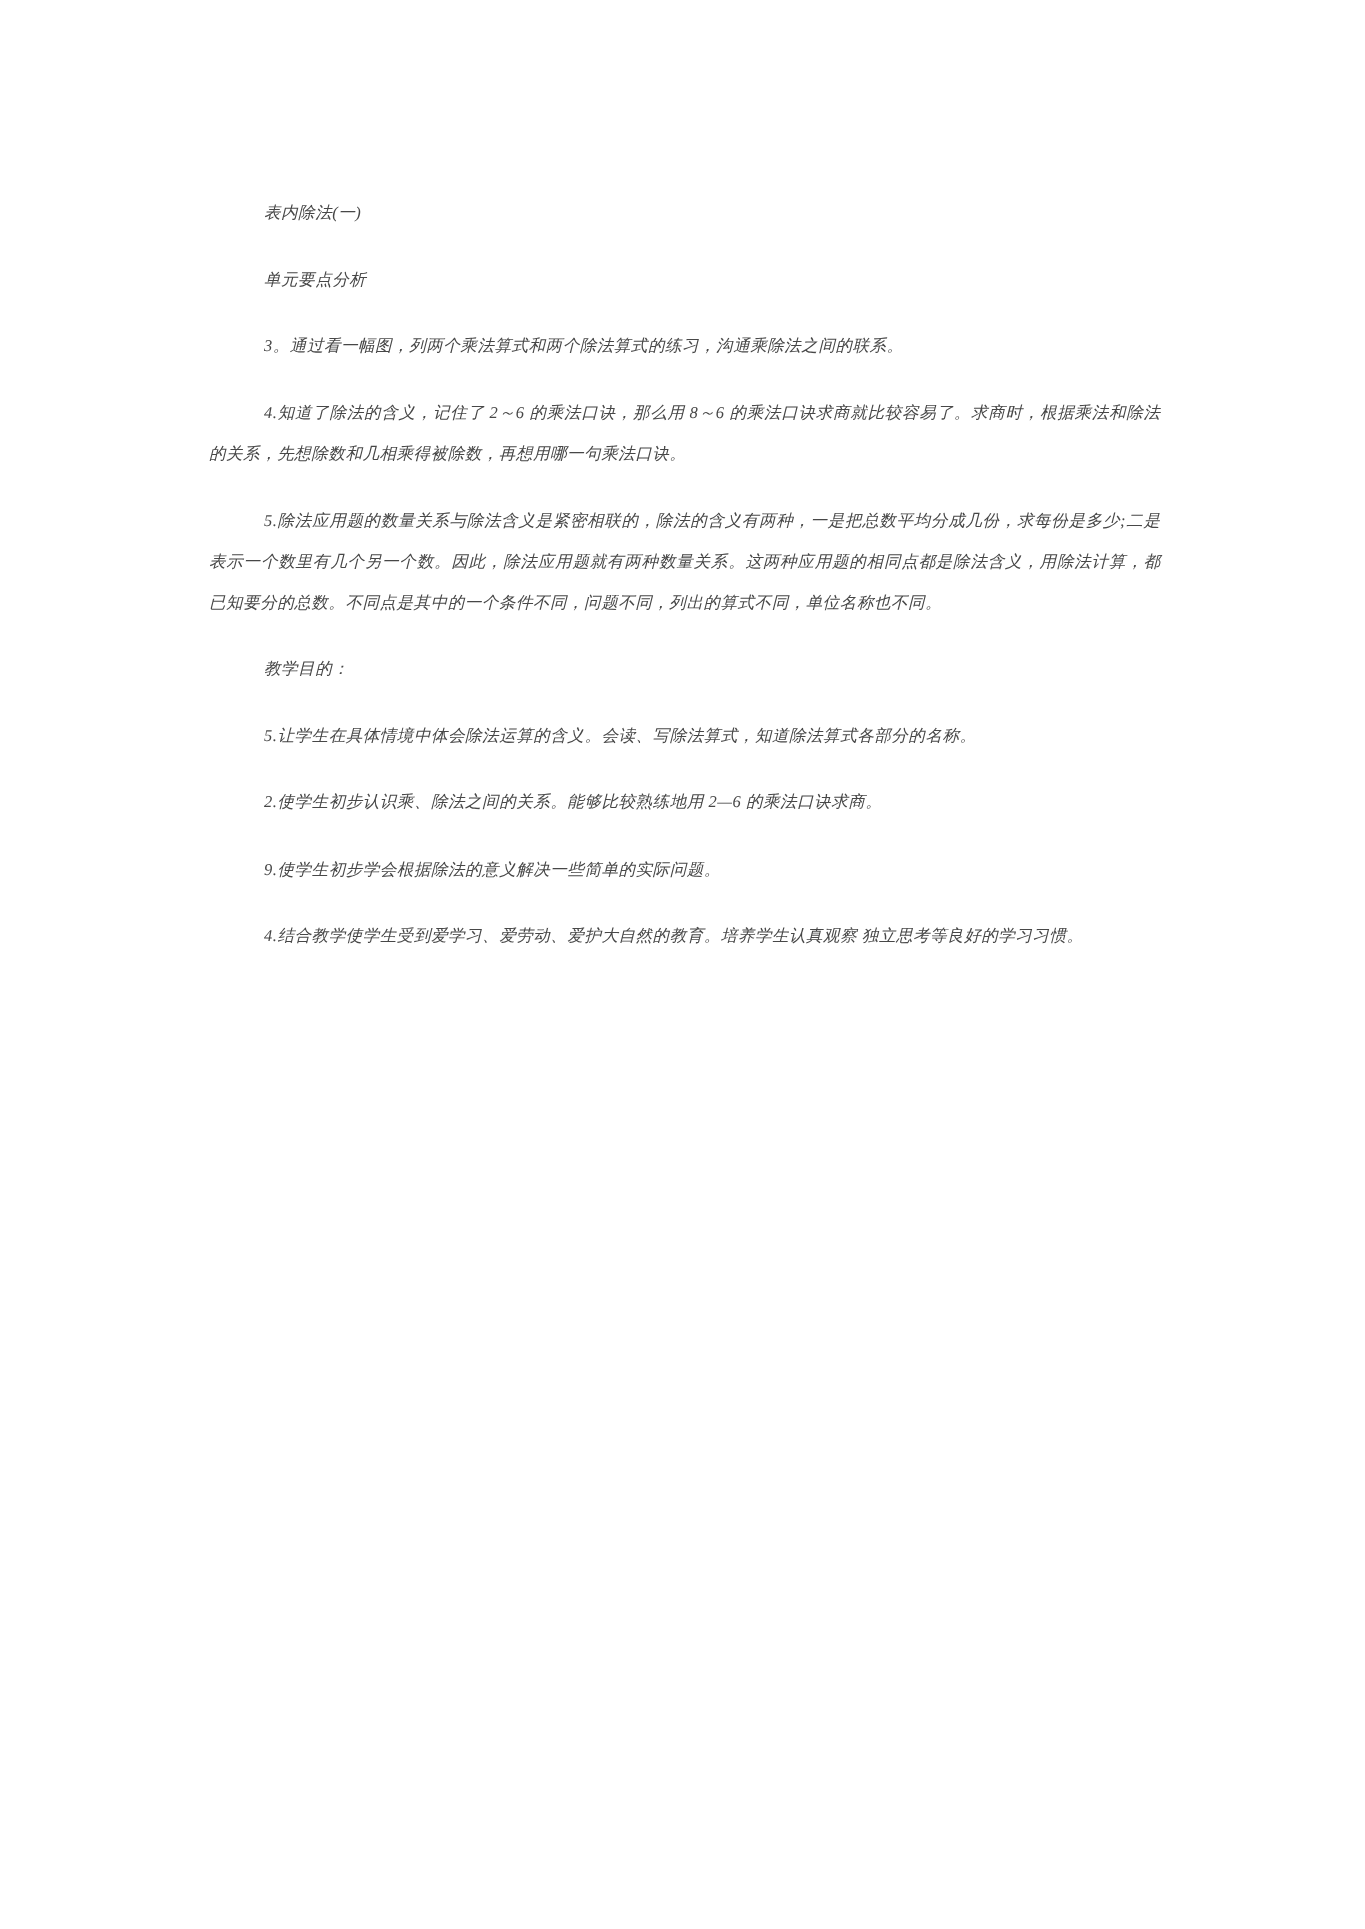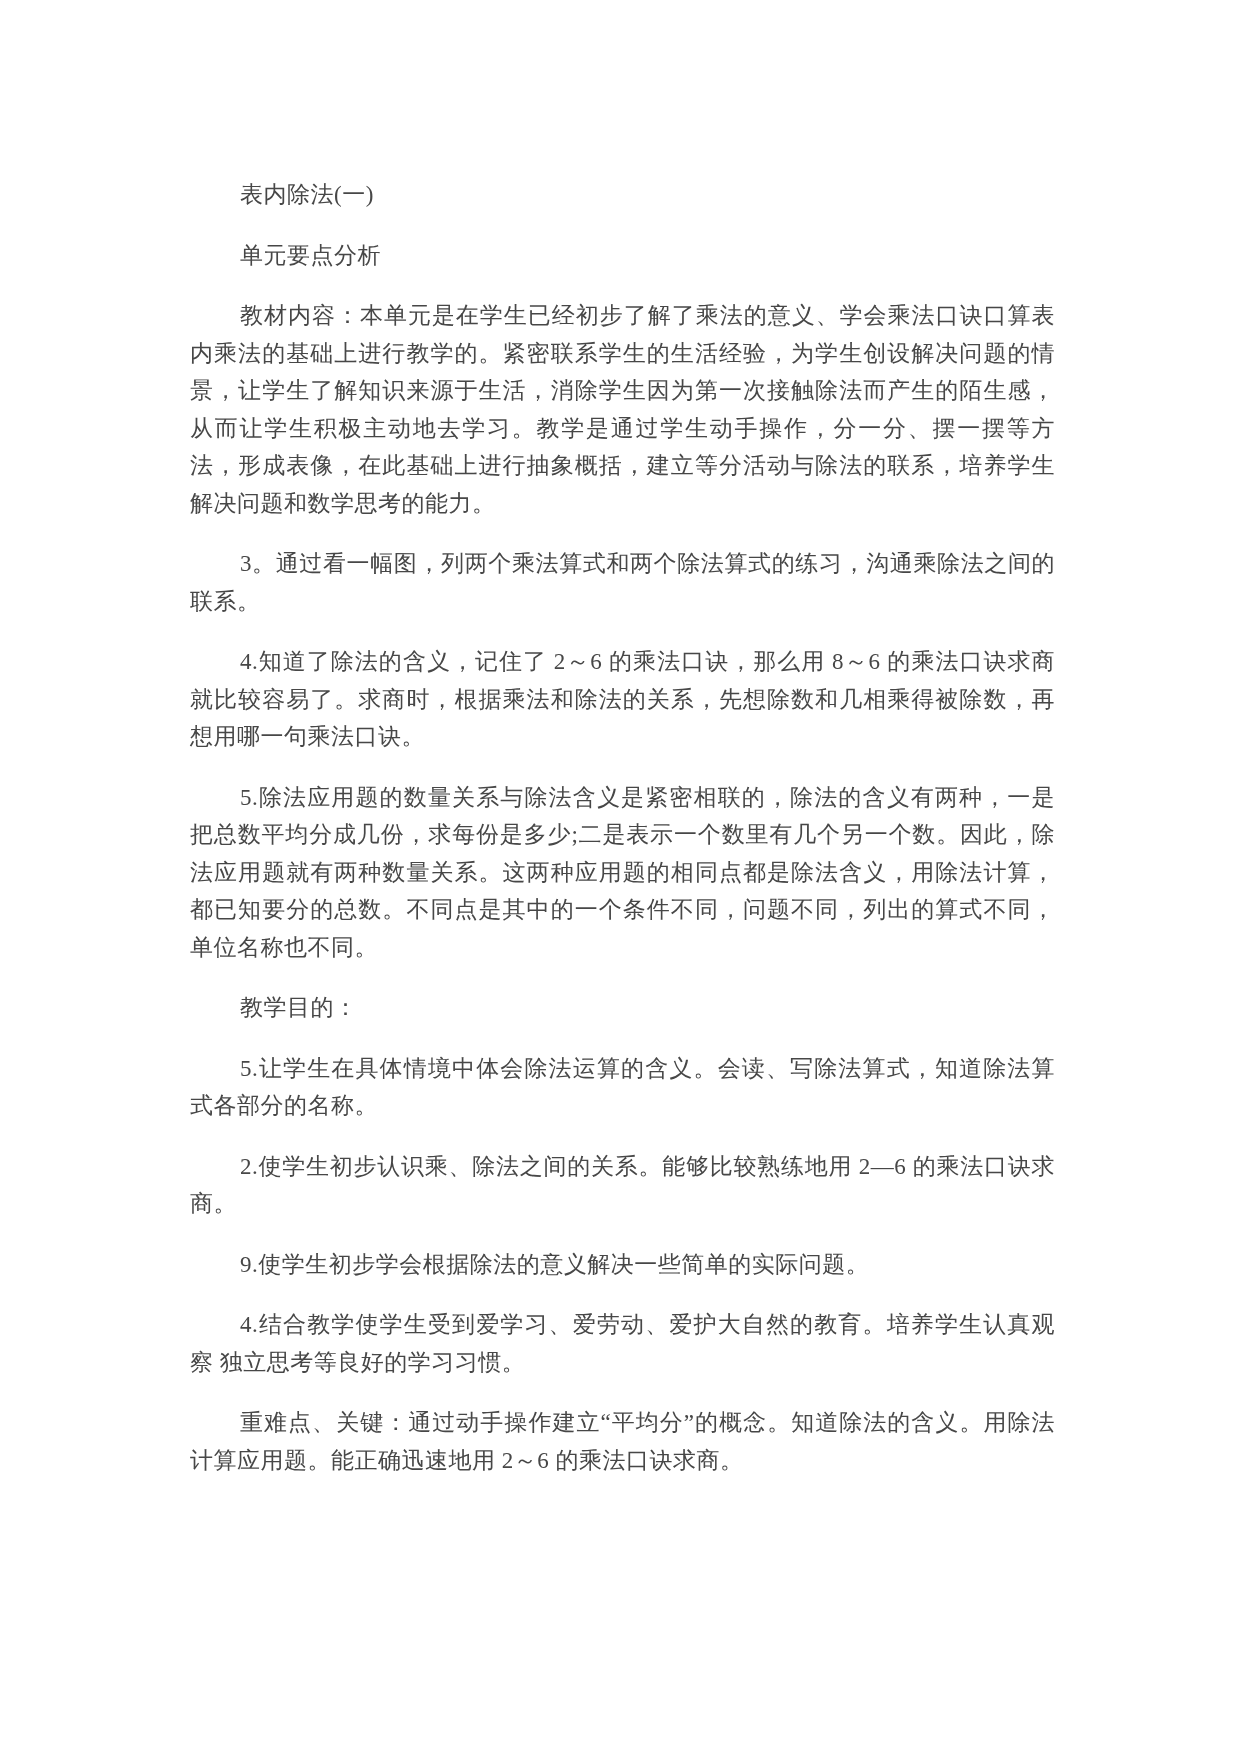--- a/index.html
+++ b/index.html
@@ -12,38 +12,37 @@
       width: 1241px;
       height: 1754px;
       background: var(--page-bg, #ffffff);
       box-sizing: border-box;
       padding: 176px 186px 0 190px;
       overflow: hidden;
     }
     .page p {
       margin: 0 0 23px 0;
       font-family: "Liberation Serif", "DejaVu Serif", serif;
-      font-size: 23px;
+      font-size: 15px;
       line-height: 37.5px;
       letter-spacing: 0.5px;
       color: var(--text-color, #474747);
       text-align: justify;
       text-indent: 50px;
       word-break: break-all;
+      font-style: italic;
     }
   </style>
 </head>
 <body>
 
 <div class="page">
   <p>表内除法(一)</p>
   <p>单元要点分析</p>
-  <p>教材内容：本单元是在学生已经初步了解了乘法的意义、学会乘法口诀口算表内乘法的基础上进行教学的。紧密联系学生的生活经验，为学生创设解决问题的情景，让学生了解知识来源于生活，消除学生因为第一次接触除法而产生的陌生感，从而让学生积极主动地去学习。教学是通过学生动手操作，分一分、摆一摆等方法，形成表像，在此基础上进行抽象概括，建立等分活动与除法的联系，培养学生解决问题和数学思考的能力。</p>
   <p>3。通过看一幅图，列两个乘法算式和两个除法算式的练习，沟通乘除法之间的联系。</p>
   <p>4.知道了除法的含义，记住了 2～6 的乘法口诀，那么用 8～6 的乘法口诀求商就比较容易了。求商时，根据乘法和除法的关系，先想除数和几相乘得被除数，再想用哪一句乘法口诀。</p>
   <p>5.除法应用题的数量关系与除法含义是紧密相联的，除法的含义有两种，一是把总数平均分成几份，求每份是多少;二是表示一个数里有几个另一个数。因此，除法应用题就有两种数量关系。这两种应用题的相同点都是除法含义，用除法计算，都已知要分的总数。不同点是其中的一个条件不同，问题不同，列出的算式不同，单位名称也不同。</p>
   <p>教学目的：</p>
   <p>5.让学生在具体情境中体会除法运算的含义。会读、写除法算式，知道除法算式各部分的名称。</p>
   <p>2.使学生初步认识乘、除法之间的关系。能够比较熟练地用 2—6 的乘法口诀求商。</p>
   <p>9.使学生初步学会根据除法的意义解决一些简单的实际问题。</p>
   <p>4.结合教学使学生受到爱学习、爱劳动、爱护大自然的教育。培养学生认真观察 独立思考等良好的学习习惯。</p>
-  <p>重难点、关键：通过动手操作建立“平均分”的概念。知道除法的含义。用除法计算应用题。能正确迅速地用 2～6 的乘法口诀求商。</p>
 </div>
 
 </body></html>

